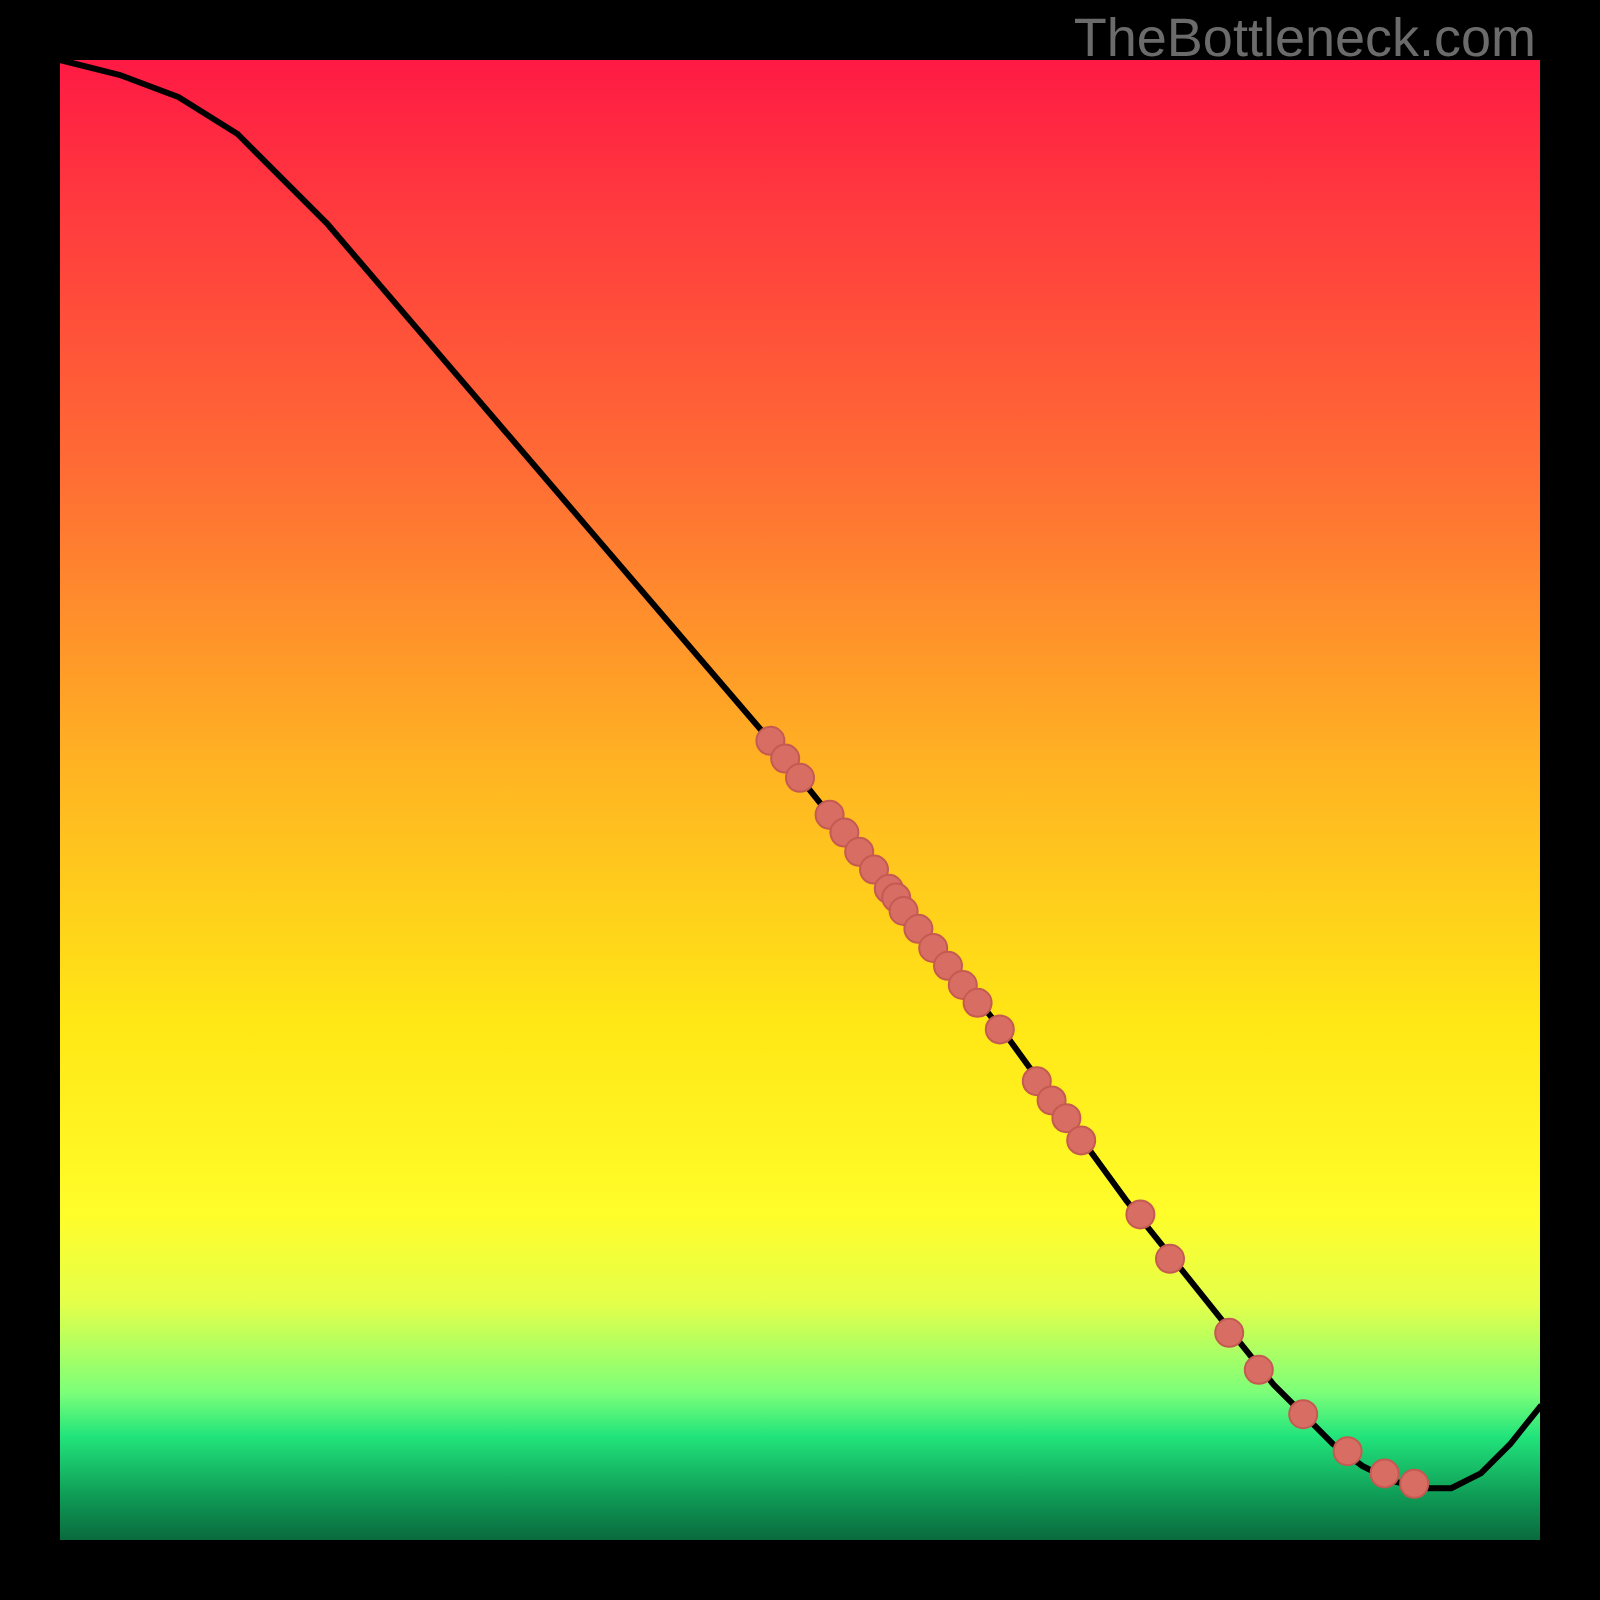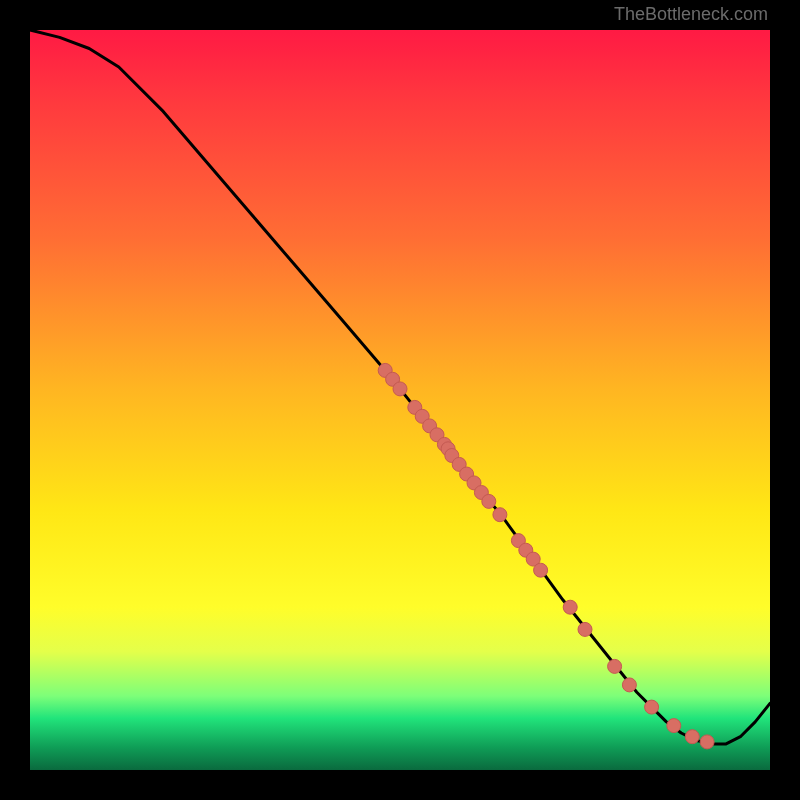--- a/index.html
+++ b/index.html
@@ -39,21 +39,21 @@
       #21e47b 93%,
       #0f9c56 97%,
       #0a6a3e 100%
     );
   }
   .watermark {
     position: absolute;
     top: 4px;
     right: 32px;
     color: #6b6b6b;
-    font-size: 18px;
+    font-size: 27px;
     font-weight: 500;
     letter-spacing: 0px;
     user-select: none;
   }
   svg.curve {
     position: absolute;
     left: 0;
     top: 0;
     width: 740px;
     height: 740px;

